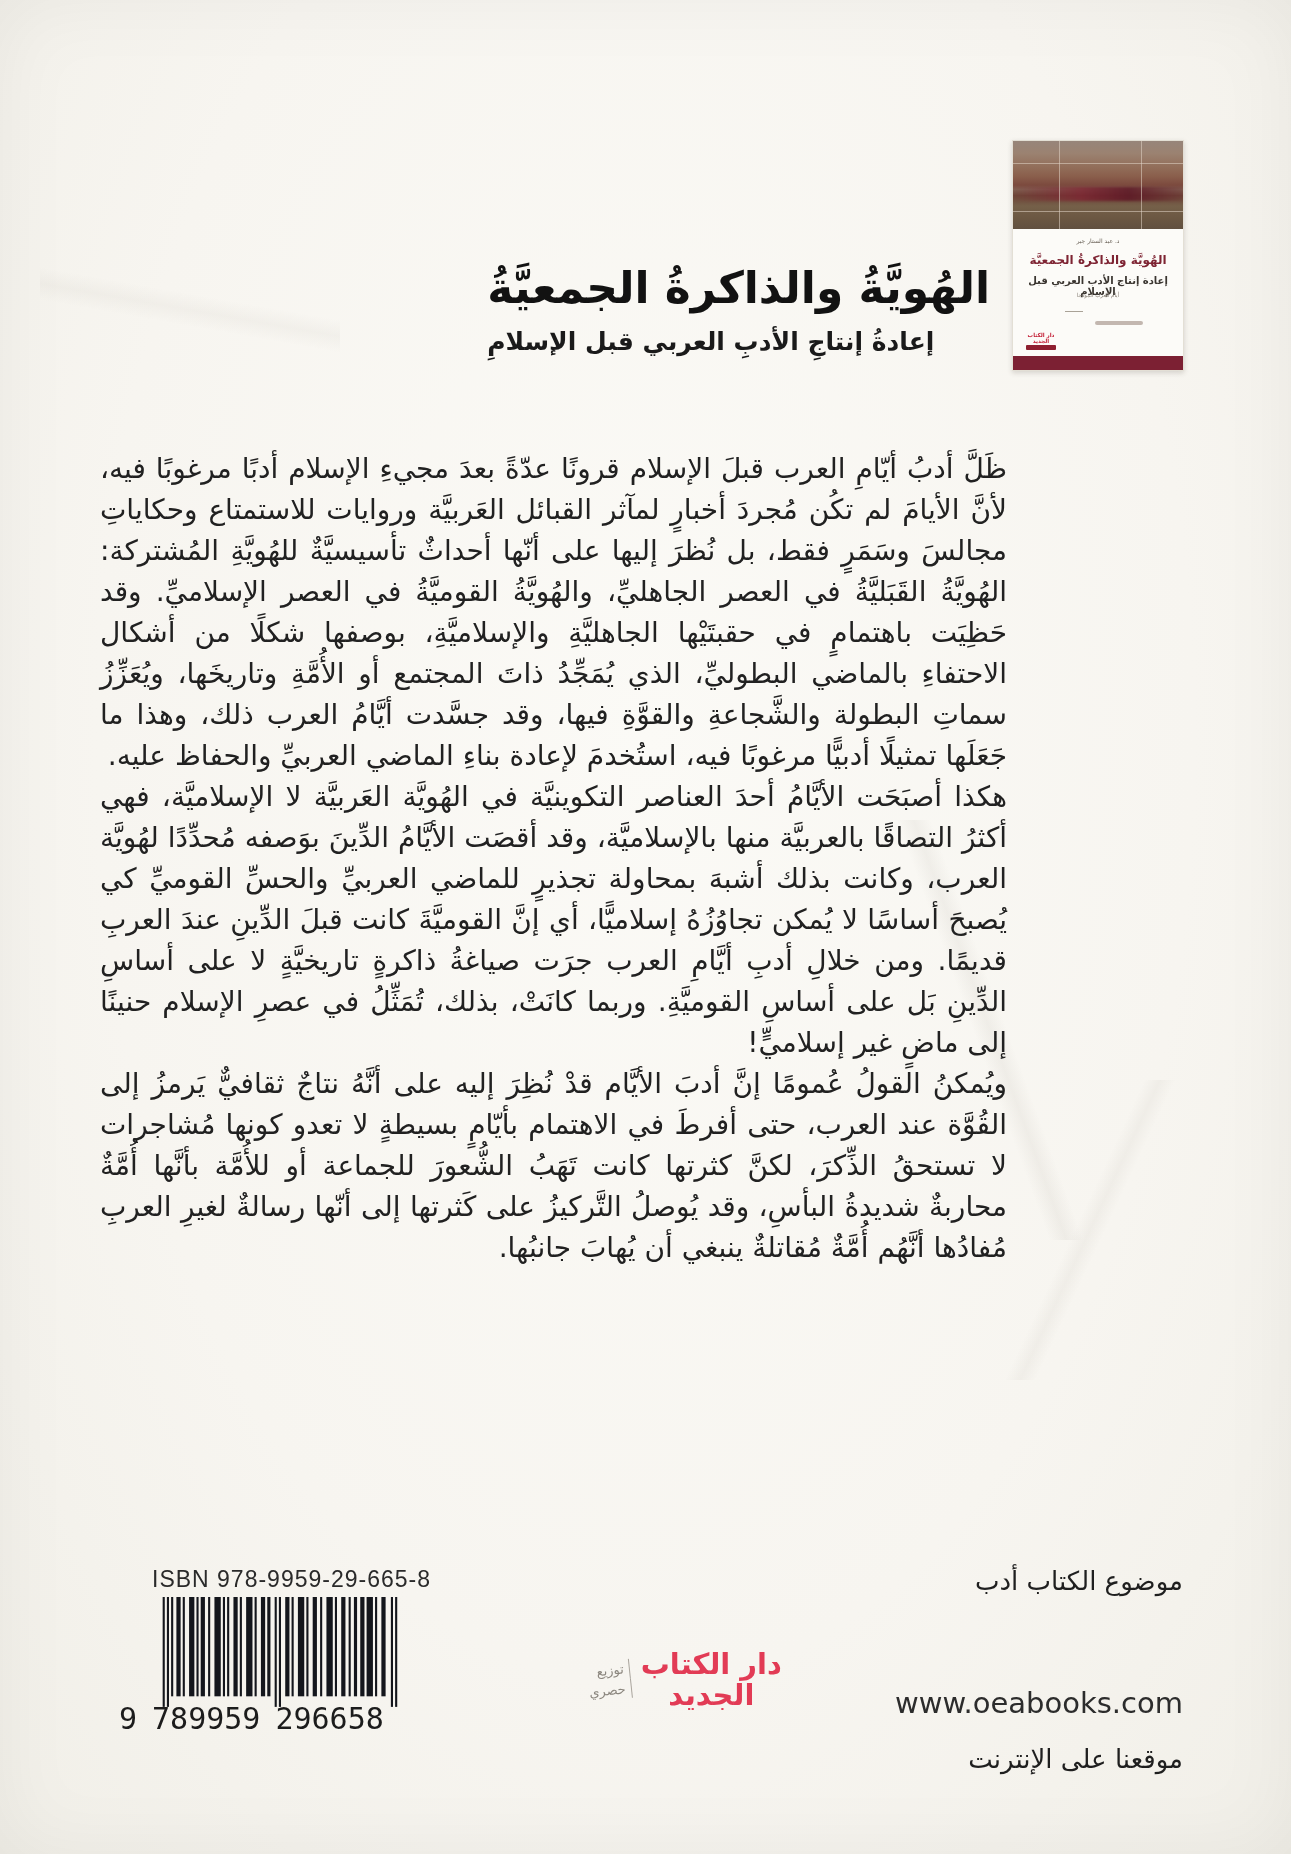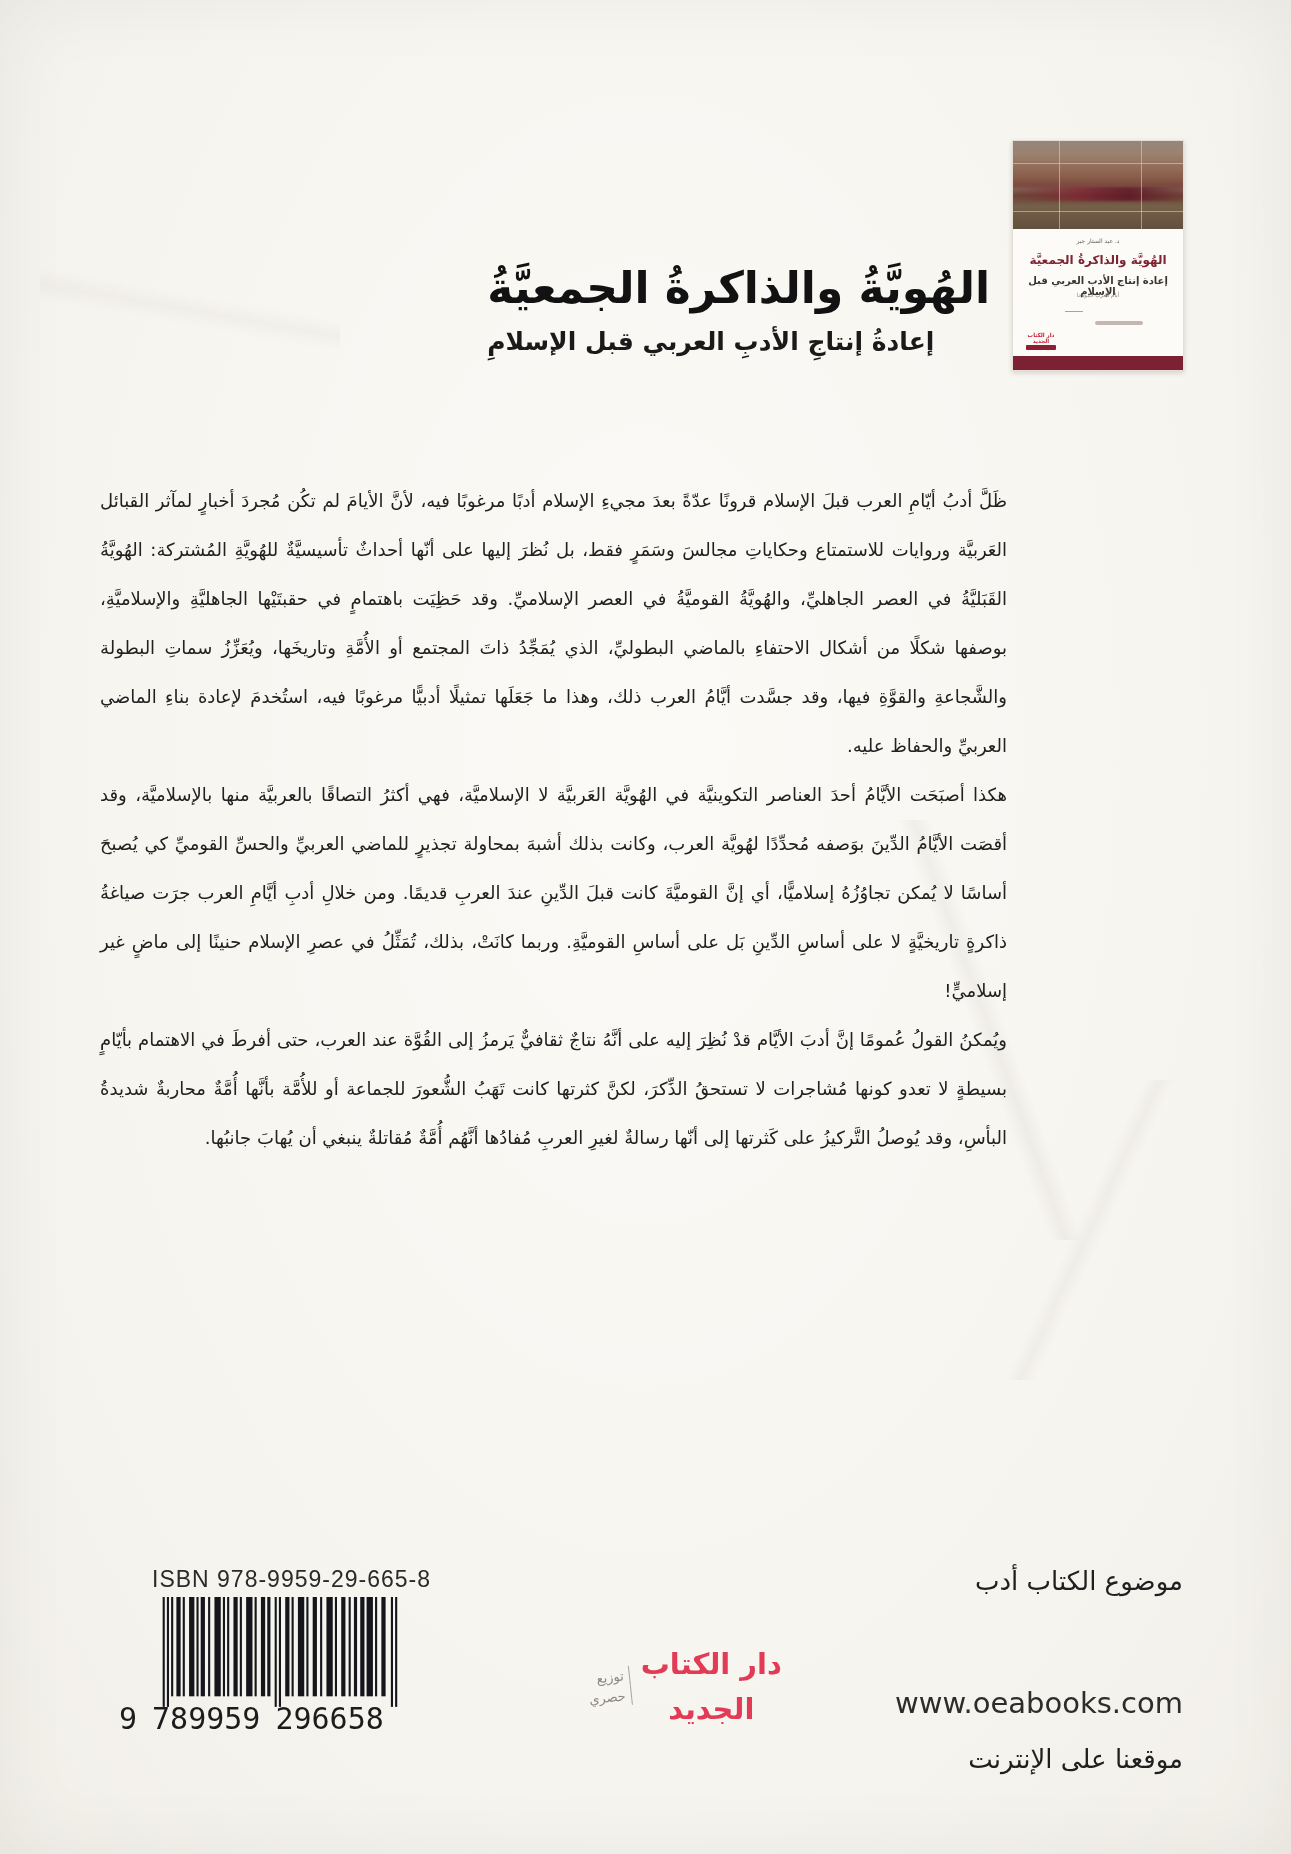--- a/index.html
+++ b/index.html
@@ -81,23 +81,23 @@
   .headline{position:absolute;right:301px;top:258px;text-align:left;direction:rtl;}
   .headline .h-title{
     font-size:44px;font-weight:bold;color:#121212;line-height:1.35;letter-spacing:0;
   }
   .headline .h-sub{
     margin-top:10px;font-size:25px;font-weight:bold;color:#1a1a1a;
   }
 
   
   .body-text{
-    position:absolute;left:100px;top:476px;width:907px;
+    position:absolute;left:100px;top:448px;width:907px;
     direction:rtl;text-align:justify;text-justify:inter-word;
-    font-size:18px;line-height:49px;color:#212121;
+    font-size:28px;line-height:41px;color:#212121;
   }
   .body-text p{margin:0;padding:0;}
 
   
   .isbn-block{position:absolute;left:113px;top:1566px;width:320px;}
   .isbn-label{
     margin-left:37px;font-family:Liberation Sans, sans-serif;
     font-size:23px;color:#2a2a2a;letter-spacing:1px;text-align:center;
   }
   .barcode-svg{display:block;margin-left:37px;margin-top:4px;}
@@ -108,21 +108,21 @@
 
   
   .pub-block{
     position:absolute;left:588px;top:1650px;display:flex;align-items:center;direction:rtl;
   }
   .pub-logo{text-align:center;direction:rtl;}
   .pub-logo .p1{
     display:block;font-size:29px;font-weight:bold;color:#e23b55;line-height:1.0;letter-spacing:-1px;
   }
   .pub-logo .p2{
-    display:block;font-size:29px;font-weight:bold;color:#e23b55;line-height:1.0;letter-spacing:-1px;margin-top:16px;
+    display:block;font-size:29px;font-weight:bold;color:#e23b55;line-height:1.0;letter-spacing:-1px;margin-top:2px;
   }
   .pub-dist{
     margin-right:10px;transform:rotate(-6deg);direction:rtl;color:#8b867e;font-size:13px;line-height:1.5;
   }
   .pub-dist span{display:block;border-right:1px solid #a9a49c;padding-right:5px;}
 
   
   .subject-line{
     position:absolute;right:108px;top:1566px;direction:rtl;
     font-size:26px;color:#1f1f1f;

